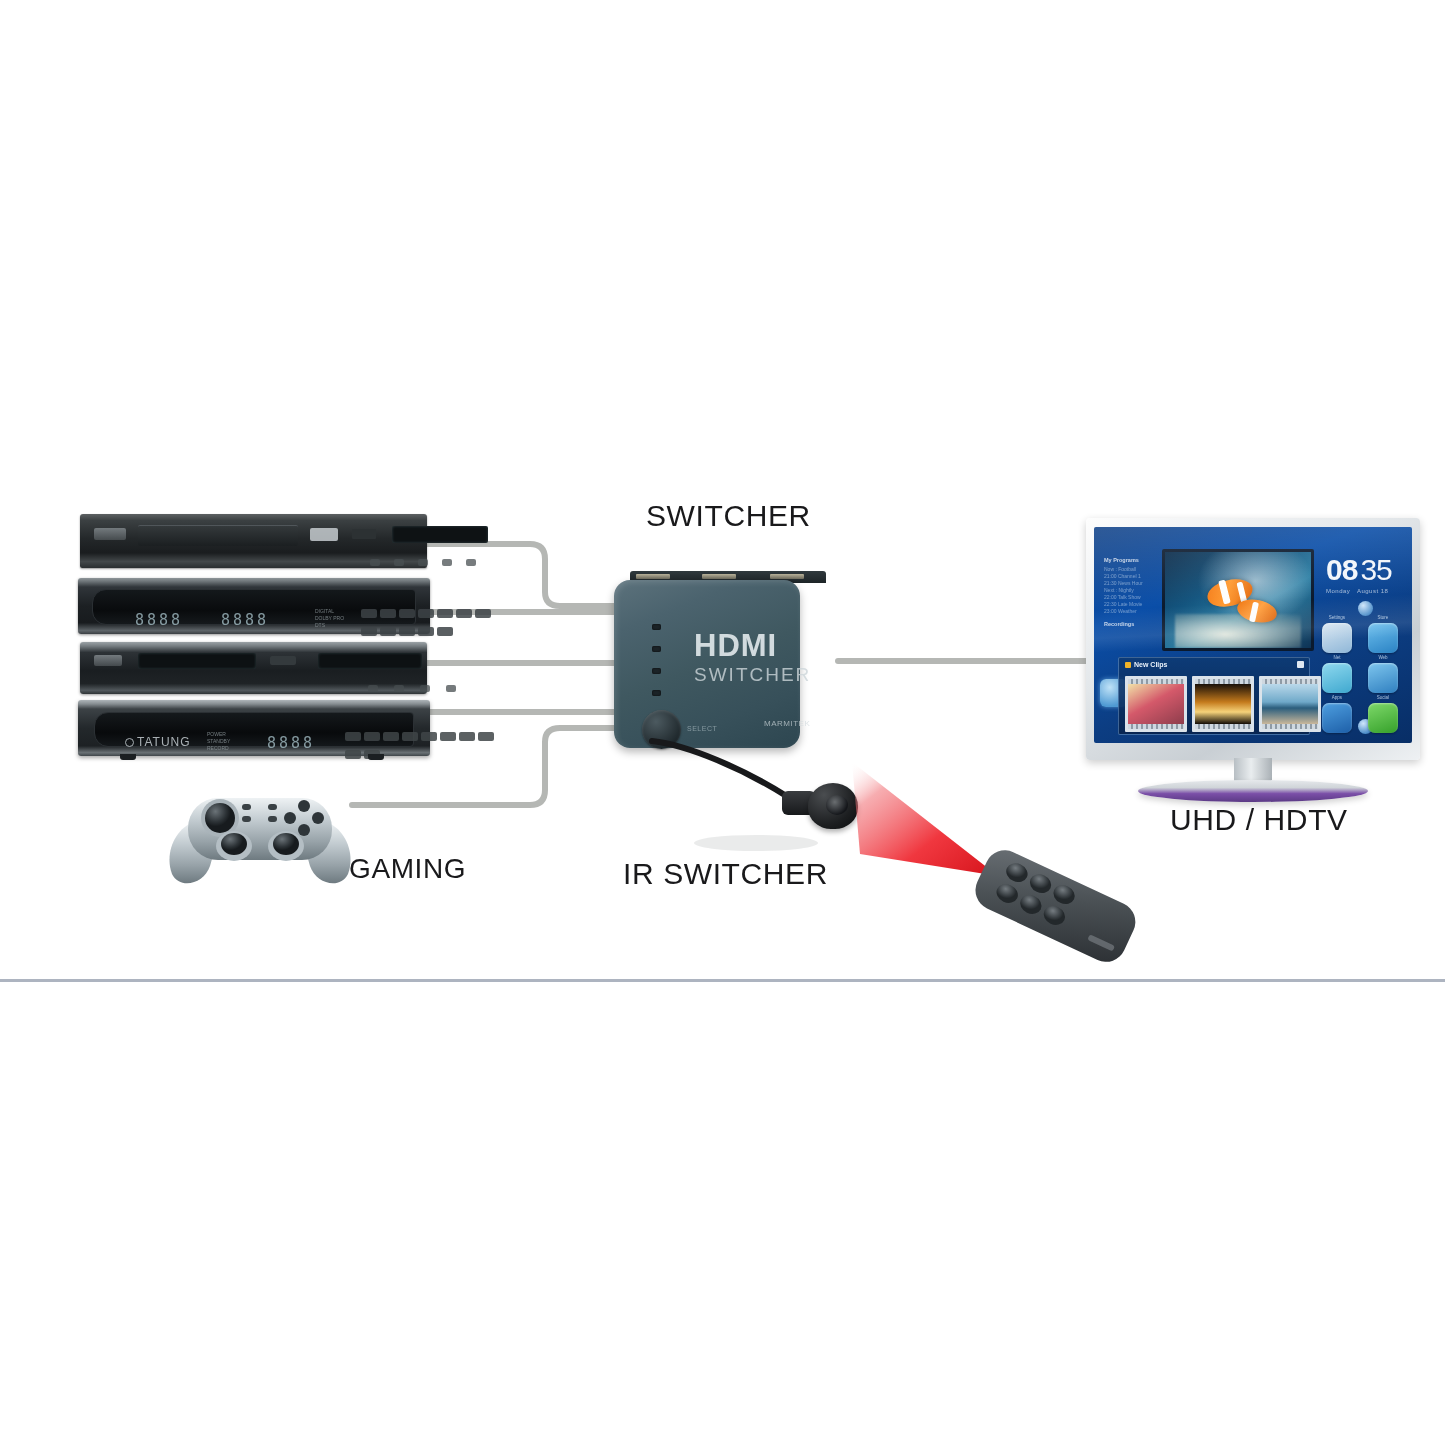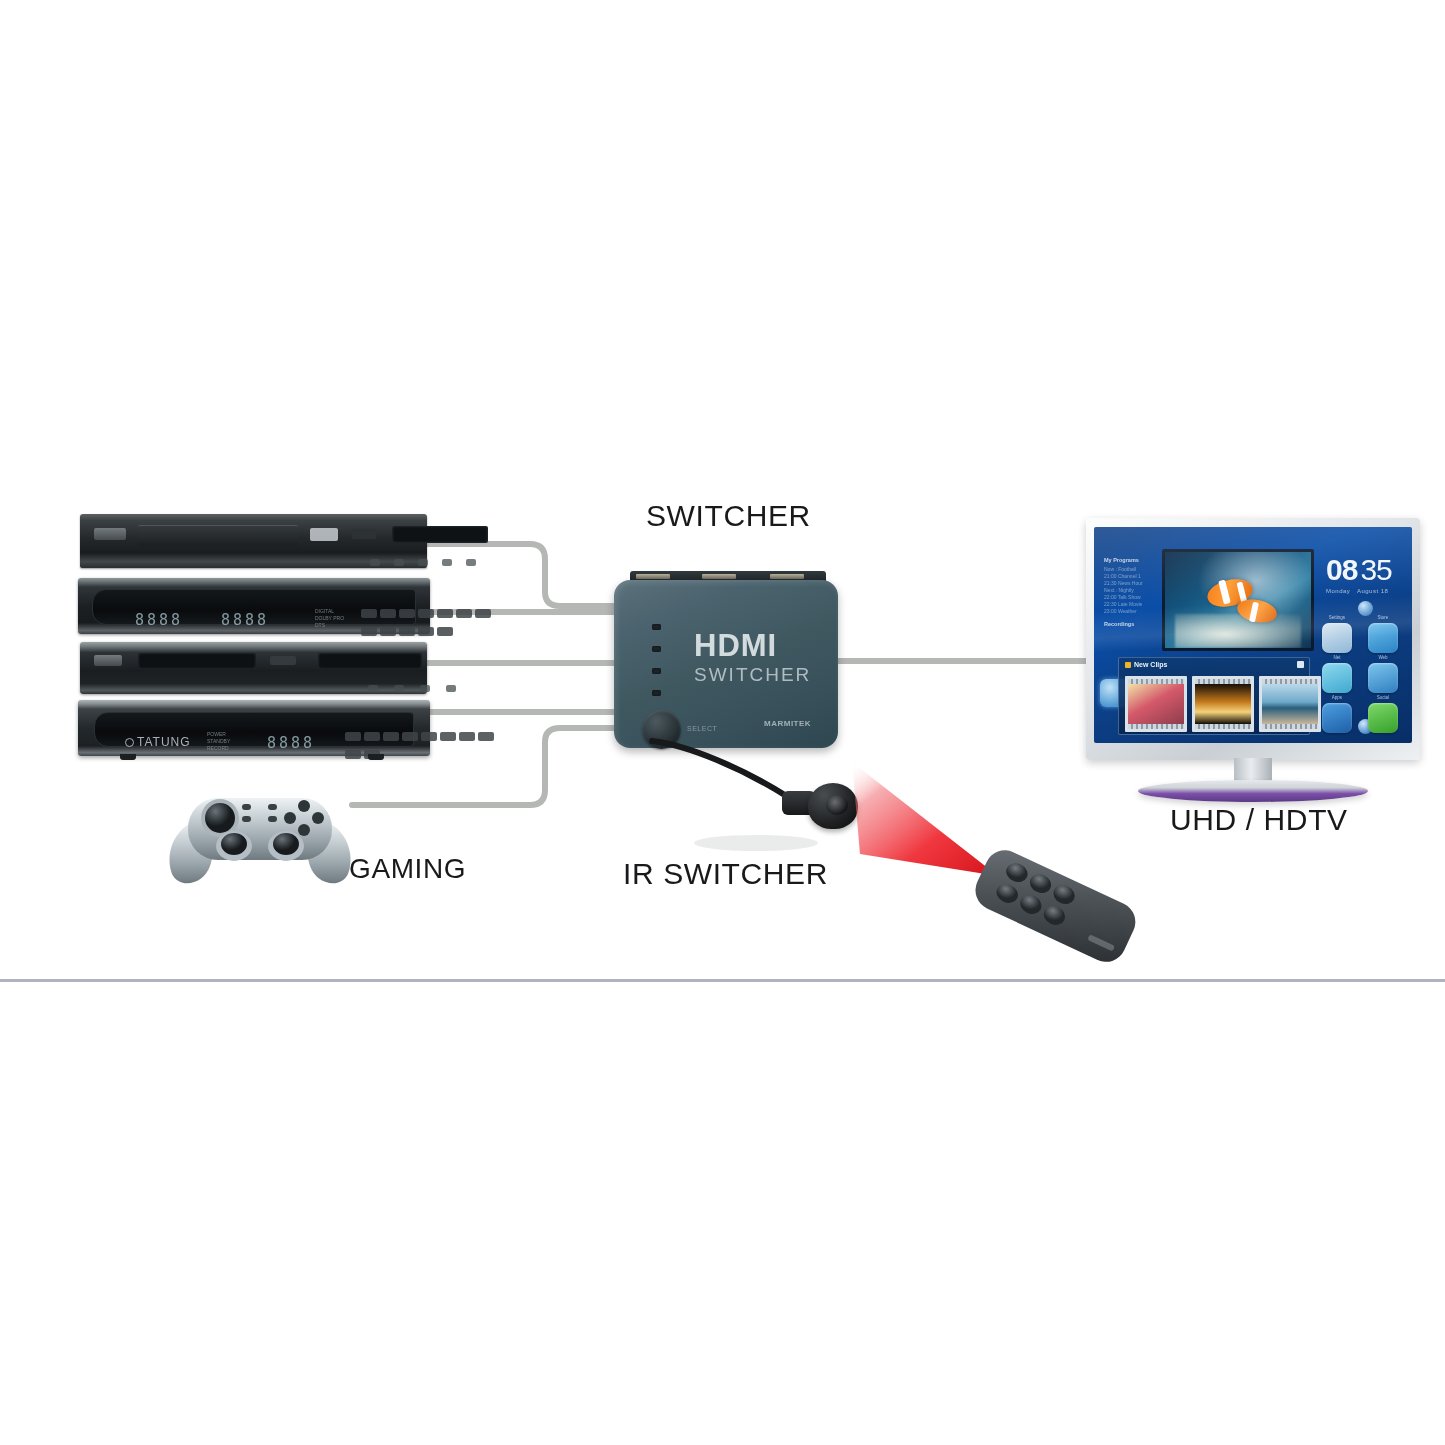--- a/index.html
+++ b/index.html
@@ -192,21 +192,21 @@
     position:absolute; left: 22px; top: 3px; width: 196px; height: 12px;
     background: linear-gradient(180deg,#30393d,#1d2427);
     border-radius: 3px 3px 0 0;
   }
   #switcher .ports i {
     position:absolute; top: 3px; height: 5px; width: 34px;
     background: linear-gradient(180deg,#b8b199,#6d6a5c);
     border-radius: 1px;
   }
   #switcher .body {
-    position:absolute; left: 6px; top: 12px; width: 224px; height: 168px;
+    position:absolute; left: 6px; top: 12px; width: 186px; height: 168px;
     border-radius: 16px;
     background: linear-gradient(158deg,#5c727c 0%, #4b636e 22%, #3f5860 50%, #37505a 76%, #2d4650 100%);
     box-shadow: inset 2px 2px 6px rgba(255,255,255,.14), 0 4px 9px rgba(0,0,0,.28);
   }
   #switcher .hdmi-text {
     position:absolute; left: 80px; top: 48px;
     font-size: 31px; font-weight: 700; letter-spacing: 1px;
     color: #dfe6e9; opacity:.92;
     font-family:"Liberation Sans", sans-serif;
   }
@@ -226,21 +226,21 @@
     border-radius: 50%;
     background: radial-gradient(circle at 36% 30%, #4c5a60, #1d262a 75%);
     box-shadow: inset 0 1px 3px rgba(255,255,255,.15), 0 1px 2px rgba(0,0,0,.4);
   }
   #switcher .sellabel {
     position:absolute; left: 73px; top: 145px;
     font-size: 7px; letter-spacing:.5px; color:#9fb0b7; opacity:.75;
   }
   #switcher .brandlogo {
     position:absolute; left: 150px; top: 139px;
-    font-size: 8px; font-weight:700; letter-spacing: .5px;
+    font-size: 8px; font-weight:400; letter-spacing: .5px;
     color: #cfd8dc; opacity: .7;
   }
 
   
   #ir-wrap { position:absolute; left: 648px; top: 735px; width: 260px; height: 145px; }
   .ir-bulb {
     position:absolute; left: 160px; top: 48px; width: 50px; height: 46px;
     border-radius: 50% 50% 46% 46%;
     background: radial-gradient(circle at 32% 26%, #4a4d50, #1d1f21 62%, #0a0b0c);
     box-shadow: 0 3px 5px rgba(0,0,0,.3);

